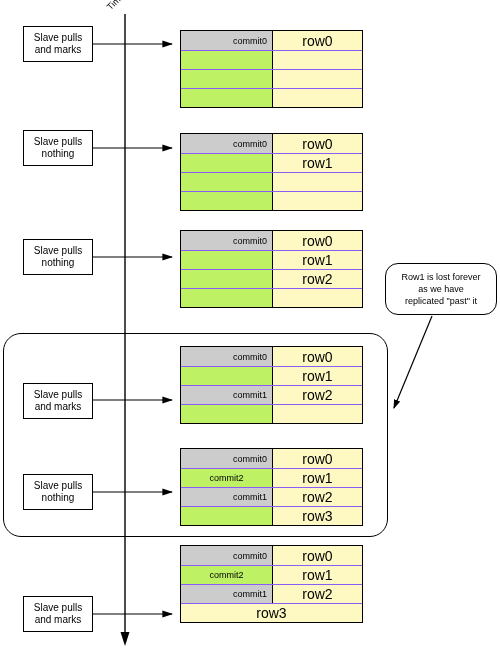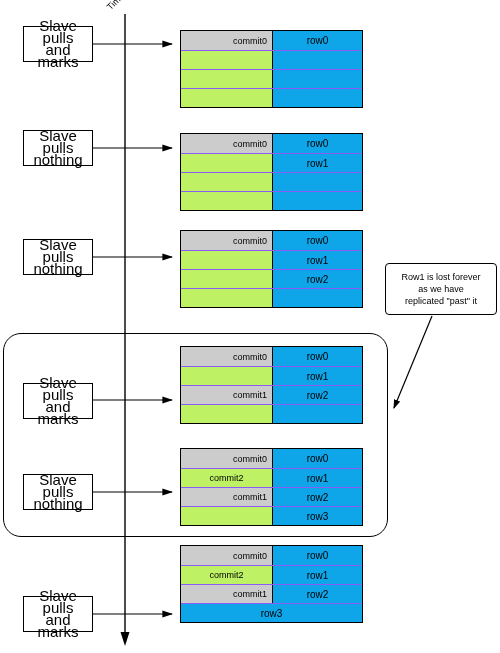--- a/index.html
+++ b/index.html
@@ -28,21 +28,21 @@
   .label-box {
     position: absolute;
     width: 70px;
     height: 36px;
     border: 1px solid #000000;
     background: #ffffff;
     display: flex;
     align-items: center;
     justify-content: center;
     text-align: center;
-    font-size: 15px;
+    font-size: 10px;
     line-height: 12px;
     color: #000000;
     box-sizing: border-box;
     white-space: pre-line;
   }
   
   .commit-table {
     position: absolute;
     width: 183px;
     border: 1px solid #000000;
@@ -71,34 +71,34 @@
   }
   .commit-table .cell-commit.shaded {
     background: #cccccc;
     padding-left: 47px;
   }
   .commit-table .cell-row {
     flex: 1;
     display: flex;
     align-items: center;
     justify-content: center;
-    font-size: 10px;
-    color: #000000;
-    box-sizing: border-box;
-    background: #0ea5e9;
+    font-size: 14px;
+    color: #000000;
+    box-sizing: border-box;
+    background: #fef9c3;
   }
   
   .callout {
     position: absolute;
     left: 385px;
     top: 263px;
     width: 112px;
     height: 52px;
     border: 1px solid #000000;
-    border-radius: 4px;
+    border-radius: 13px;
     background: #ffffff;
     display: flex;
     align-items: center;
     justify-content: center;
     text-align: center;
     font-size: 9px;
     line-height: 12px;
     color: #000000;
     box-sizing: border-box;
     white-space: pre-line;

